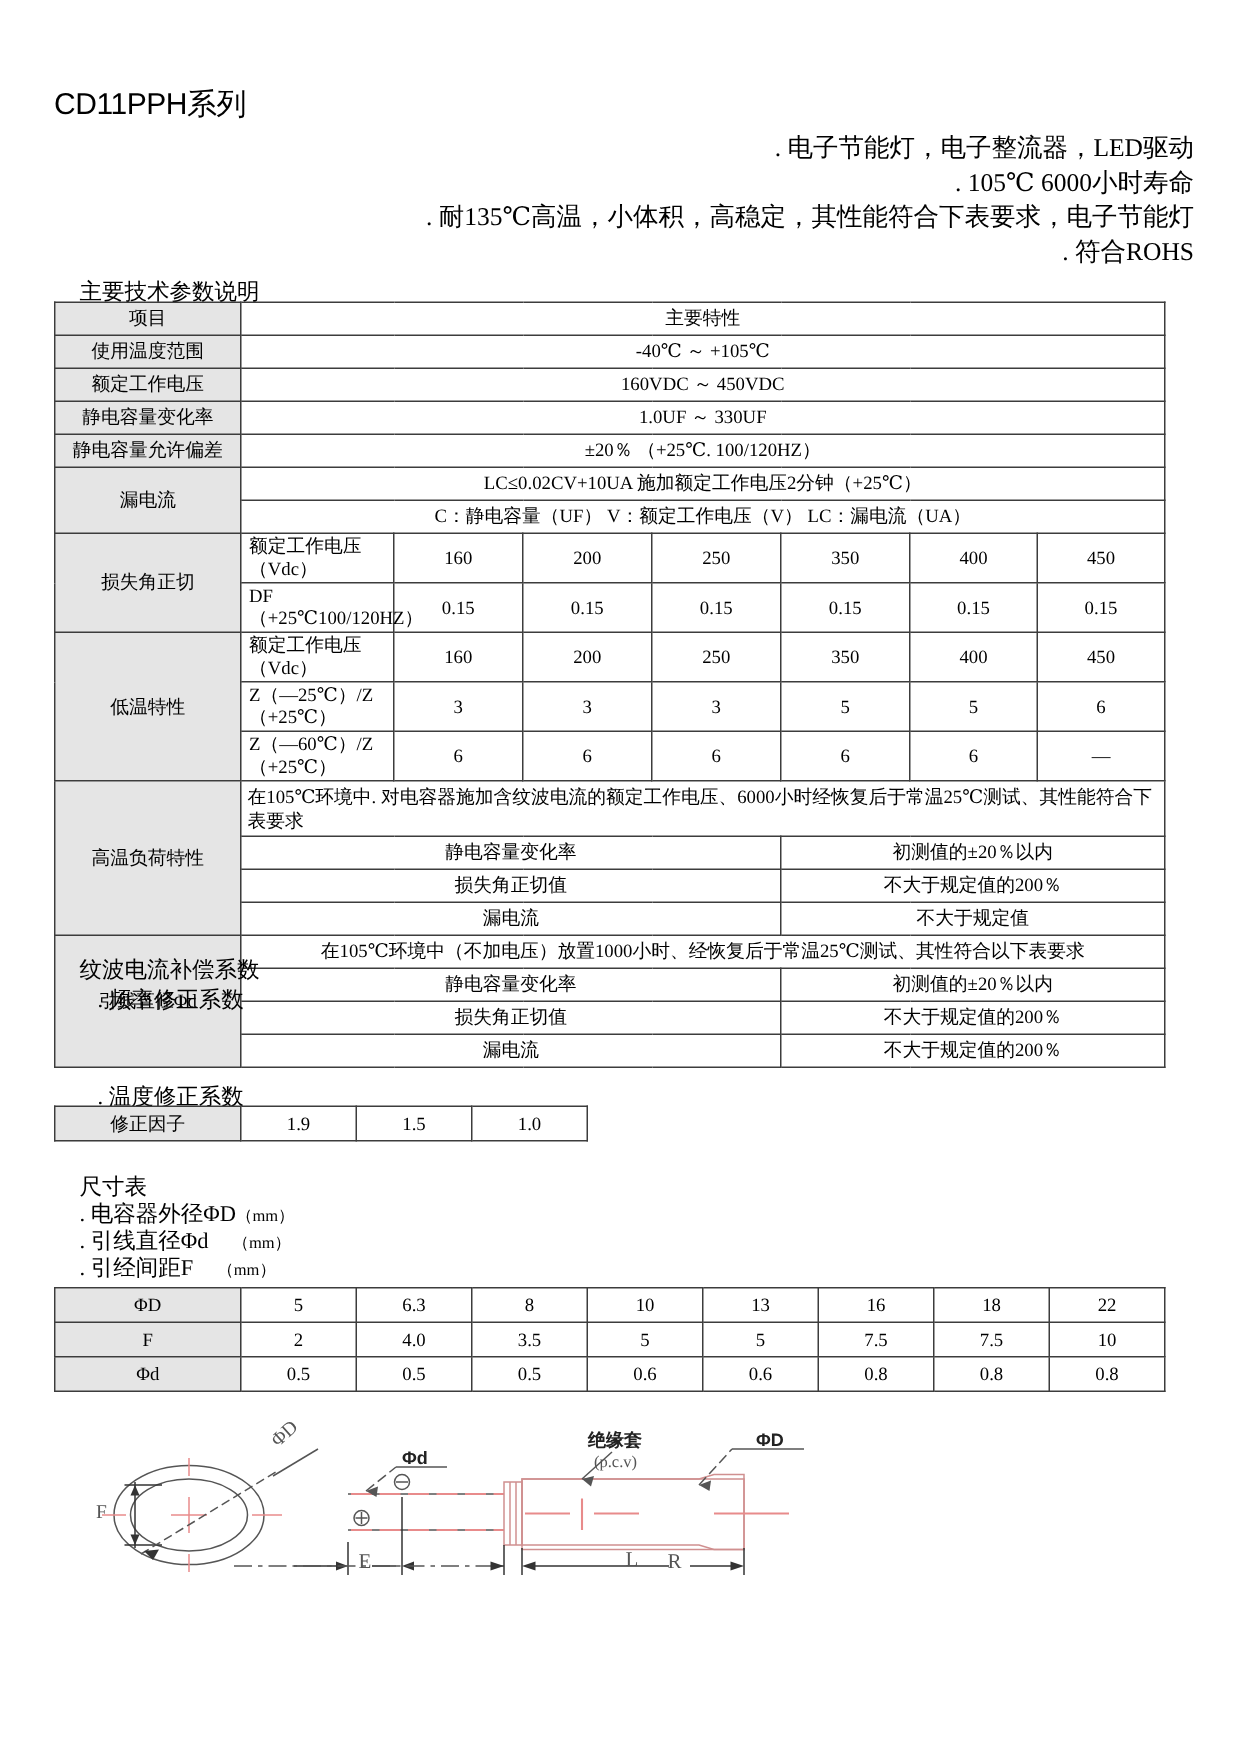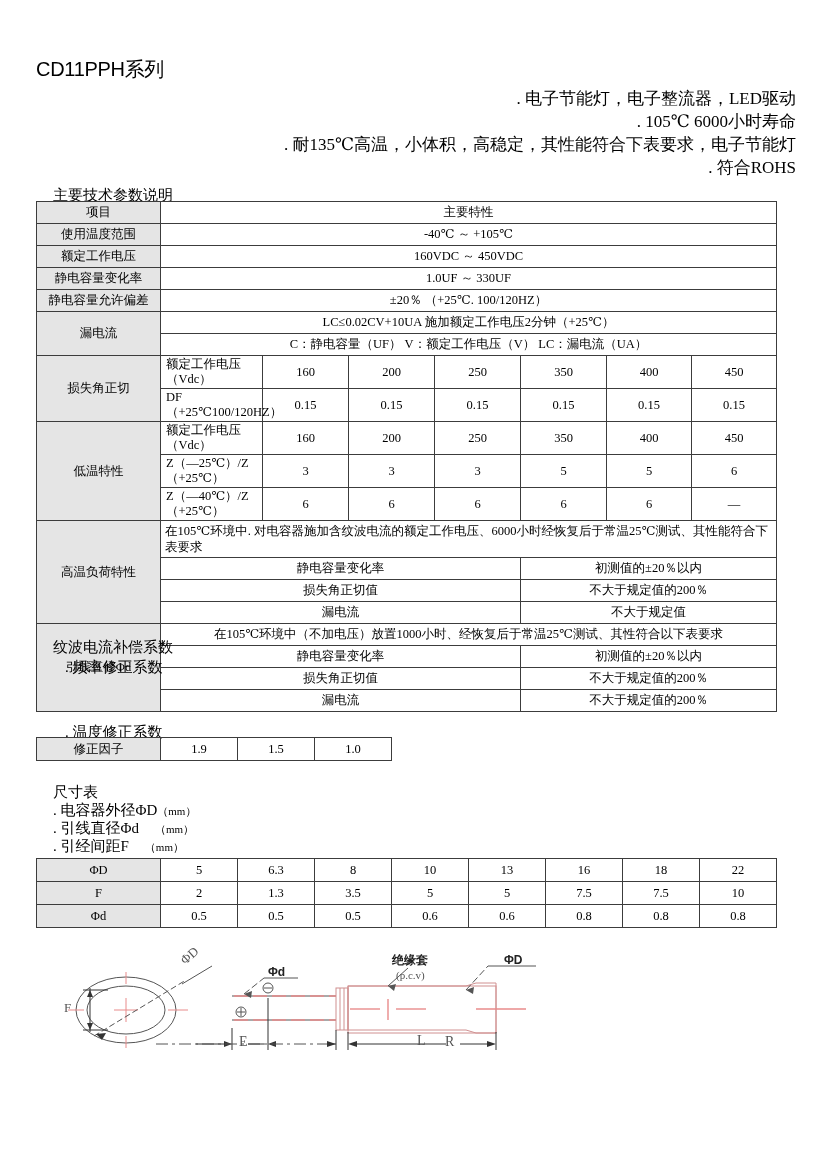--- a/index.html
+++ b/index.html
@@ -206,21 +206,21 @@
       <tr>
         <td class="lft">Z（—25℃）/Z（+25℃）</td>
         <td>3</td>
         <td>3</td>
         <td>3</td>
         <td>5</td>
         <td>5</td>
         <td>6</td>
       </tr>
       <tr>
-        <td class="lft">Z（—40℃）/Z（+25℃）</td>
+        <td class="lft">Z（—60℃）/Z（+25℃）</td>
         <td>6</td>
         <td>6</td>
         <td>6</td>
         <td>6</td>
         <td>6</td>
         <td>—</td>
       </tr>
 
       <tr>
         <td class="hdr" rowspan="4">高温负荷特性</td>
@@ -312,21 +312,21 @@
         <td class="tall">8</td>
         <td class="tall">10</td>
         <td class="tall">13</td>
         <td class="tall">16</td>
         <td class="tall">18</td>
         <td class="tall">22</td>
       </tr>
       <tr>
         <td class="hdr">F</td>
         <td>2</td>
-        <td>1.3</td>
+        <td>4.0</td>
         <td>3.5</td>
         <td>5</td>
         <td>5</td>
         <td>7.5</td>
         <td>7.5</td>
         <td>10</td>
       </tr>
       <tr>
         <td class="hdr">Φd</td>
         <td>0.5</td>

